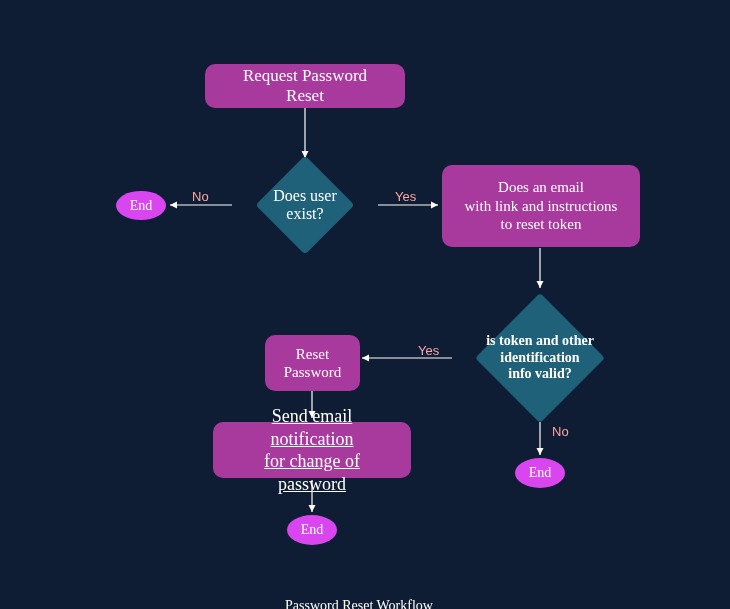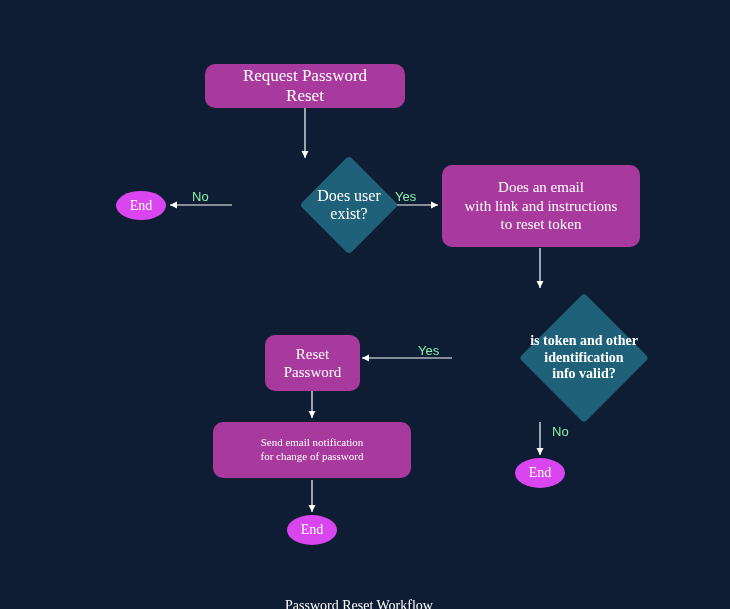--- a/index.html
+++ b/index.html
@@ -29,39 +29,38 @@
       padding: 0 18px;
     }
     .terminator {
       background: #d946ef;
       border-radius: 50%;
     }
     .label {
       position: absolute;
       font-size: 13px;
       font-family: Arial, sans-serif;
-      color: #86efac;
+      color: #fca5a5;
     }
     .caption {
       position: absolute;
       font-size: 14px;
       color: #fff;
       font-family: Georgia, serif;
     }
     svg.arrows {
       position: absolute;
       top: 0;
       left: 0;
       width: 730px;
       height: 609px;
       pointer-events: none;
     }
     .diamond-wrap {
       position: absolute;
-      margin-left: 44px;
     }
     .diamond-shape {
       position: absolute;
       inset: 0;
       background: #1f6178;
       transform: rotate(45deg);
       border-radius: 4px;
     }
     .diamond-text {
       position: absolute;
@@ -145,21 +144,21 @@
 
 <div class="label" style="left:552px; top:424px;">
   <span>No</span>
 </div>
 
 <div class="node process" style="left:265px; top:335px; width:95px; height:56px; font-size:15px; line-height:1.2;">
   <span style="white-space:pre-line;">Reset
 Password</span>
 </div>
 
-<div class="node process" style="left:213px; top:422px; width:198px; height:56px; font-size:11px; line-height:1.25;">
+<div class="node process" style="left:213px; top:422px; width:198px; height:56px; font-size:18px; line-height:1.25;text-decoration:underline;">
   <span style="white-space:pre-line;">Send email notification
 for change of password</span>
 </div>
 
 <div class="node terminator" style="left:287px; top:515px; width:50px; height:30px; font-size:14px;">
   <span>End</span>
 </div>
 
 <div class="node terminator" style="left:515px; top:458px; width:50px; height:30px; font-size:14px;">
   <span>End</span>

